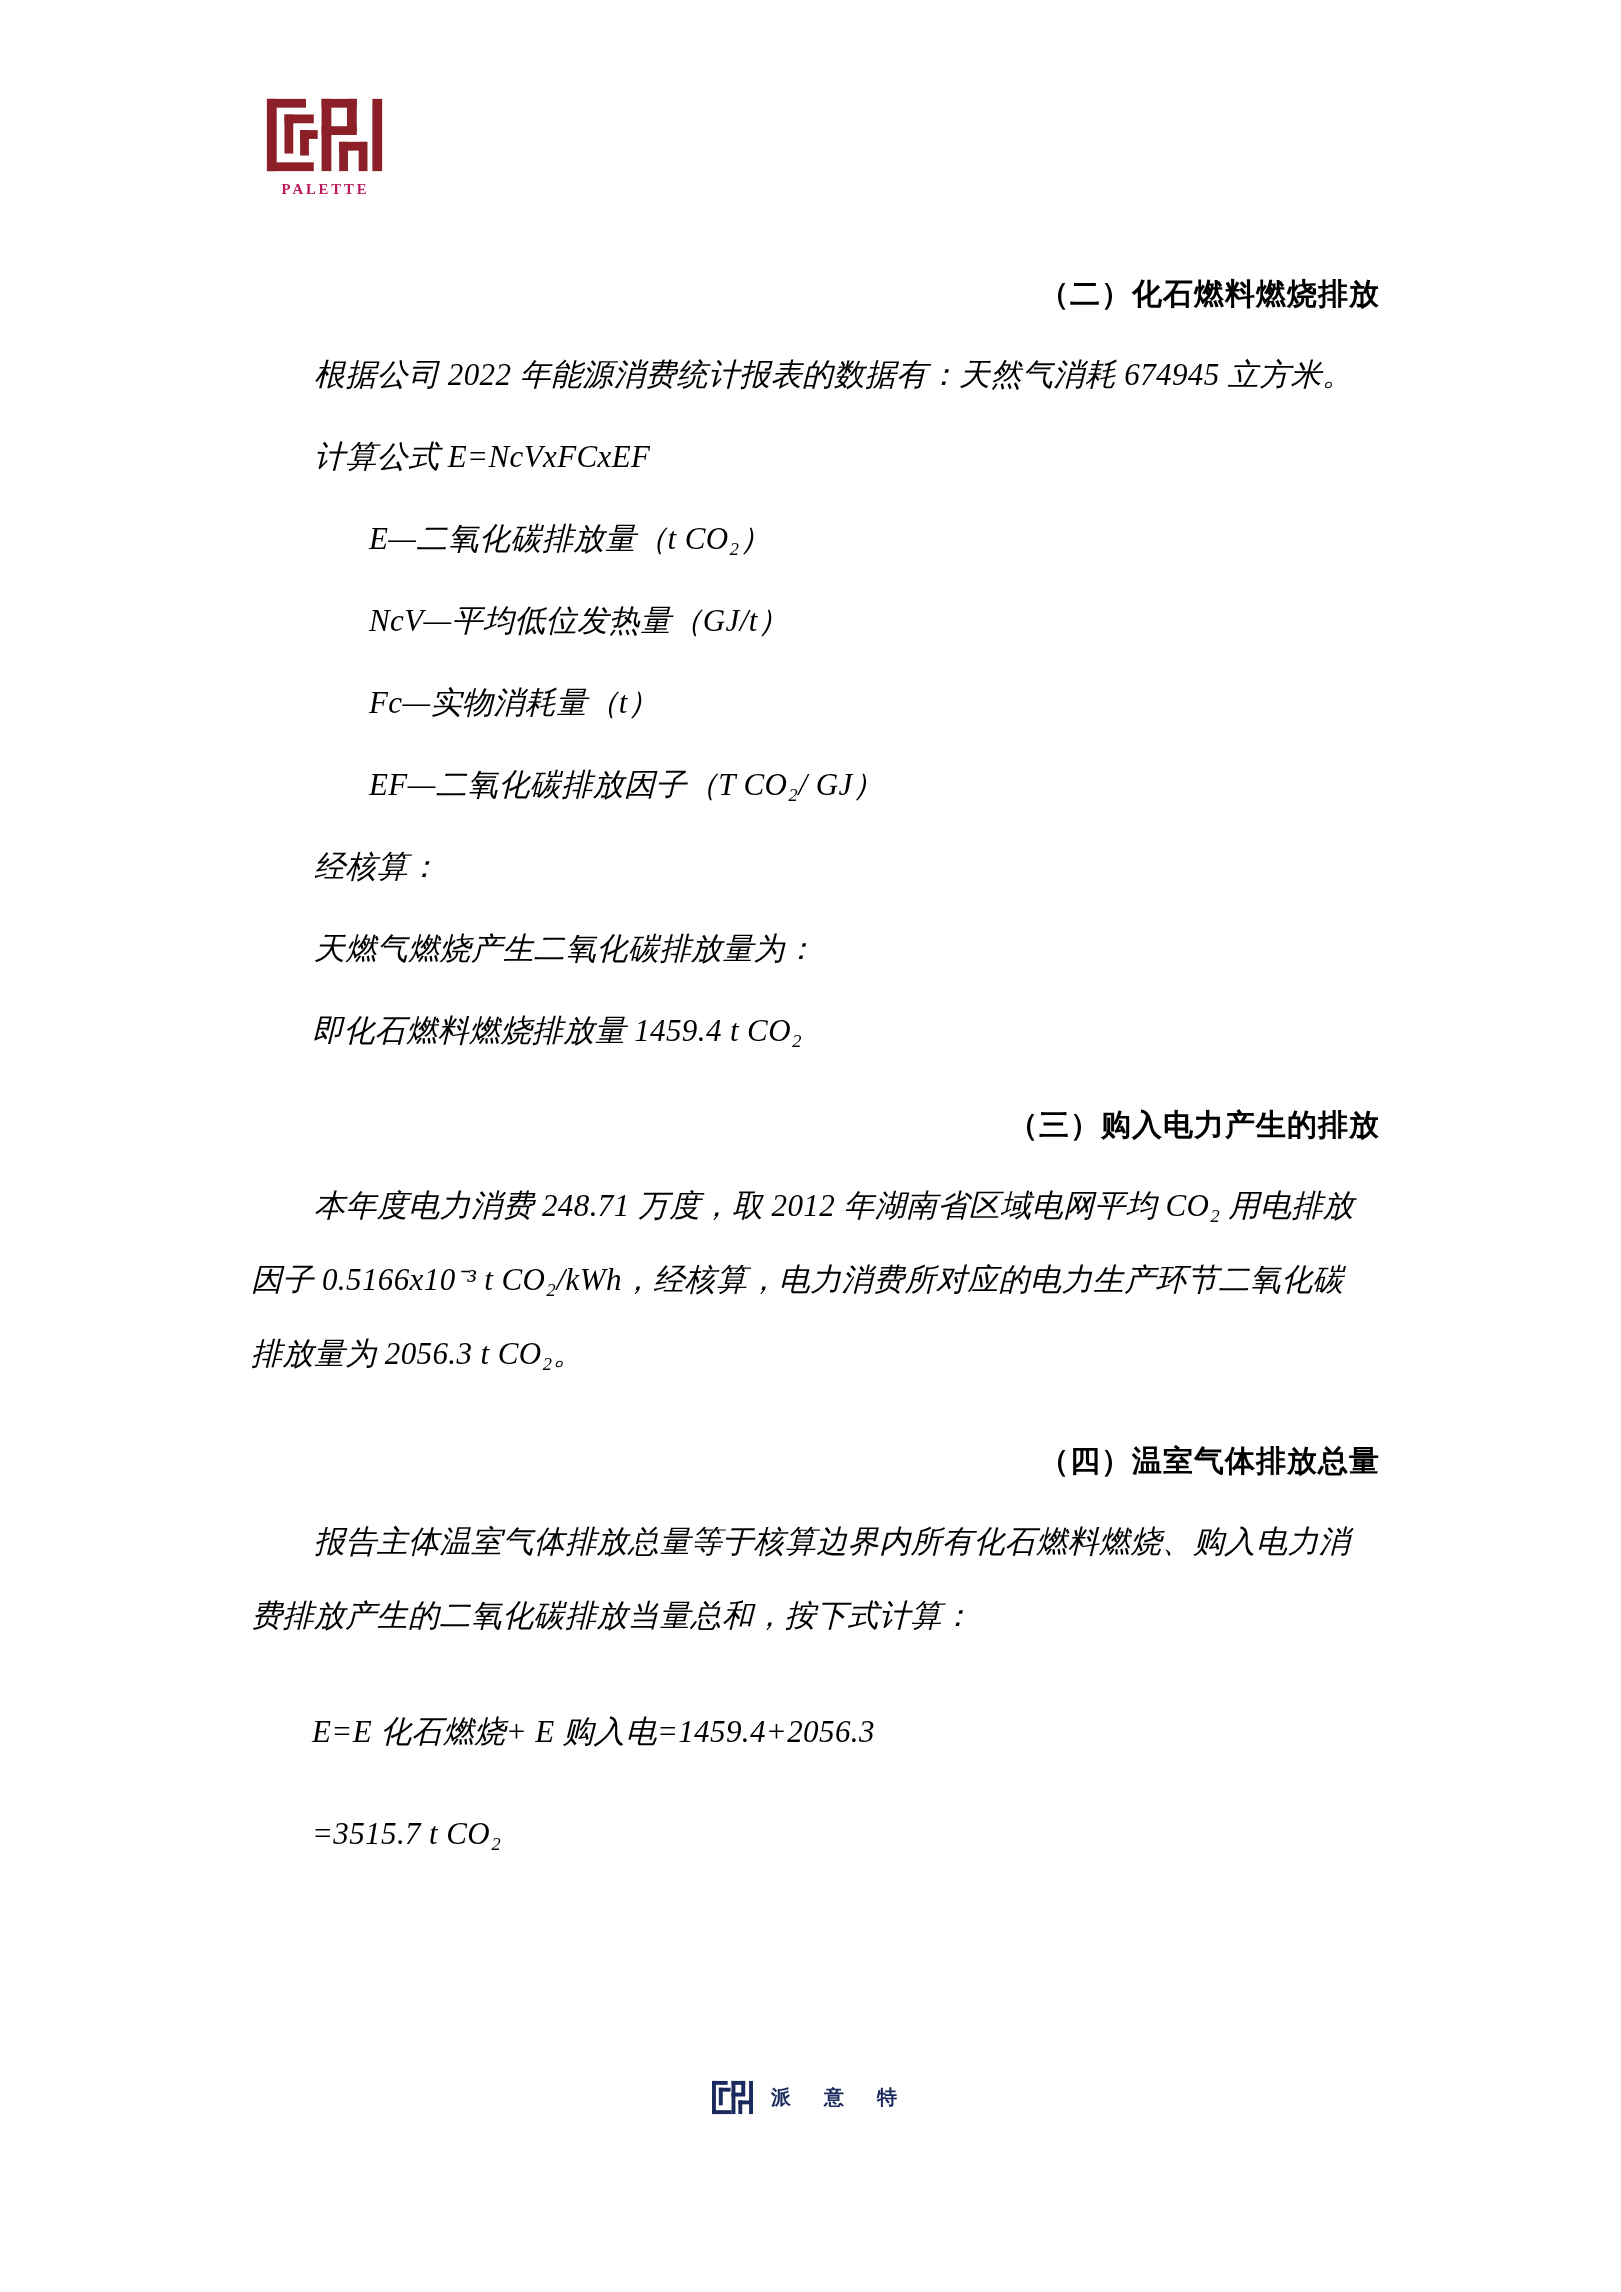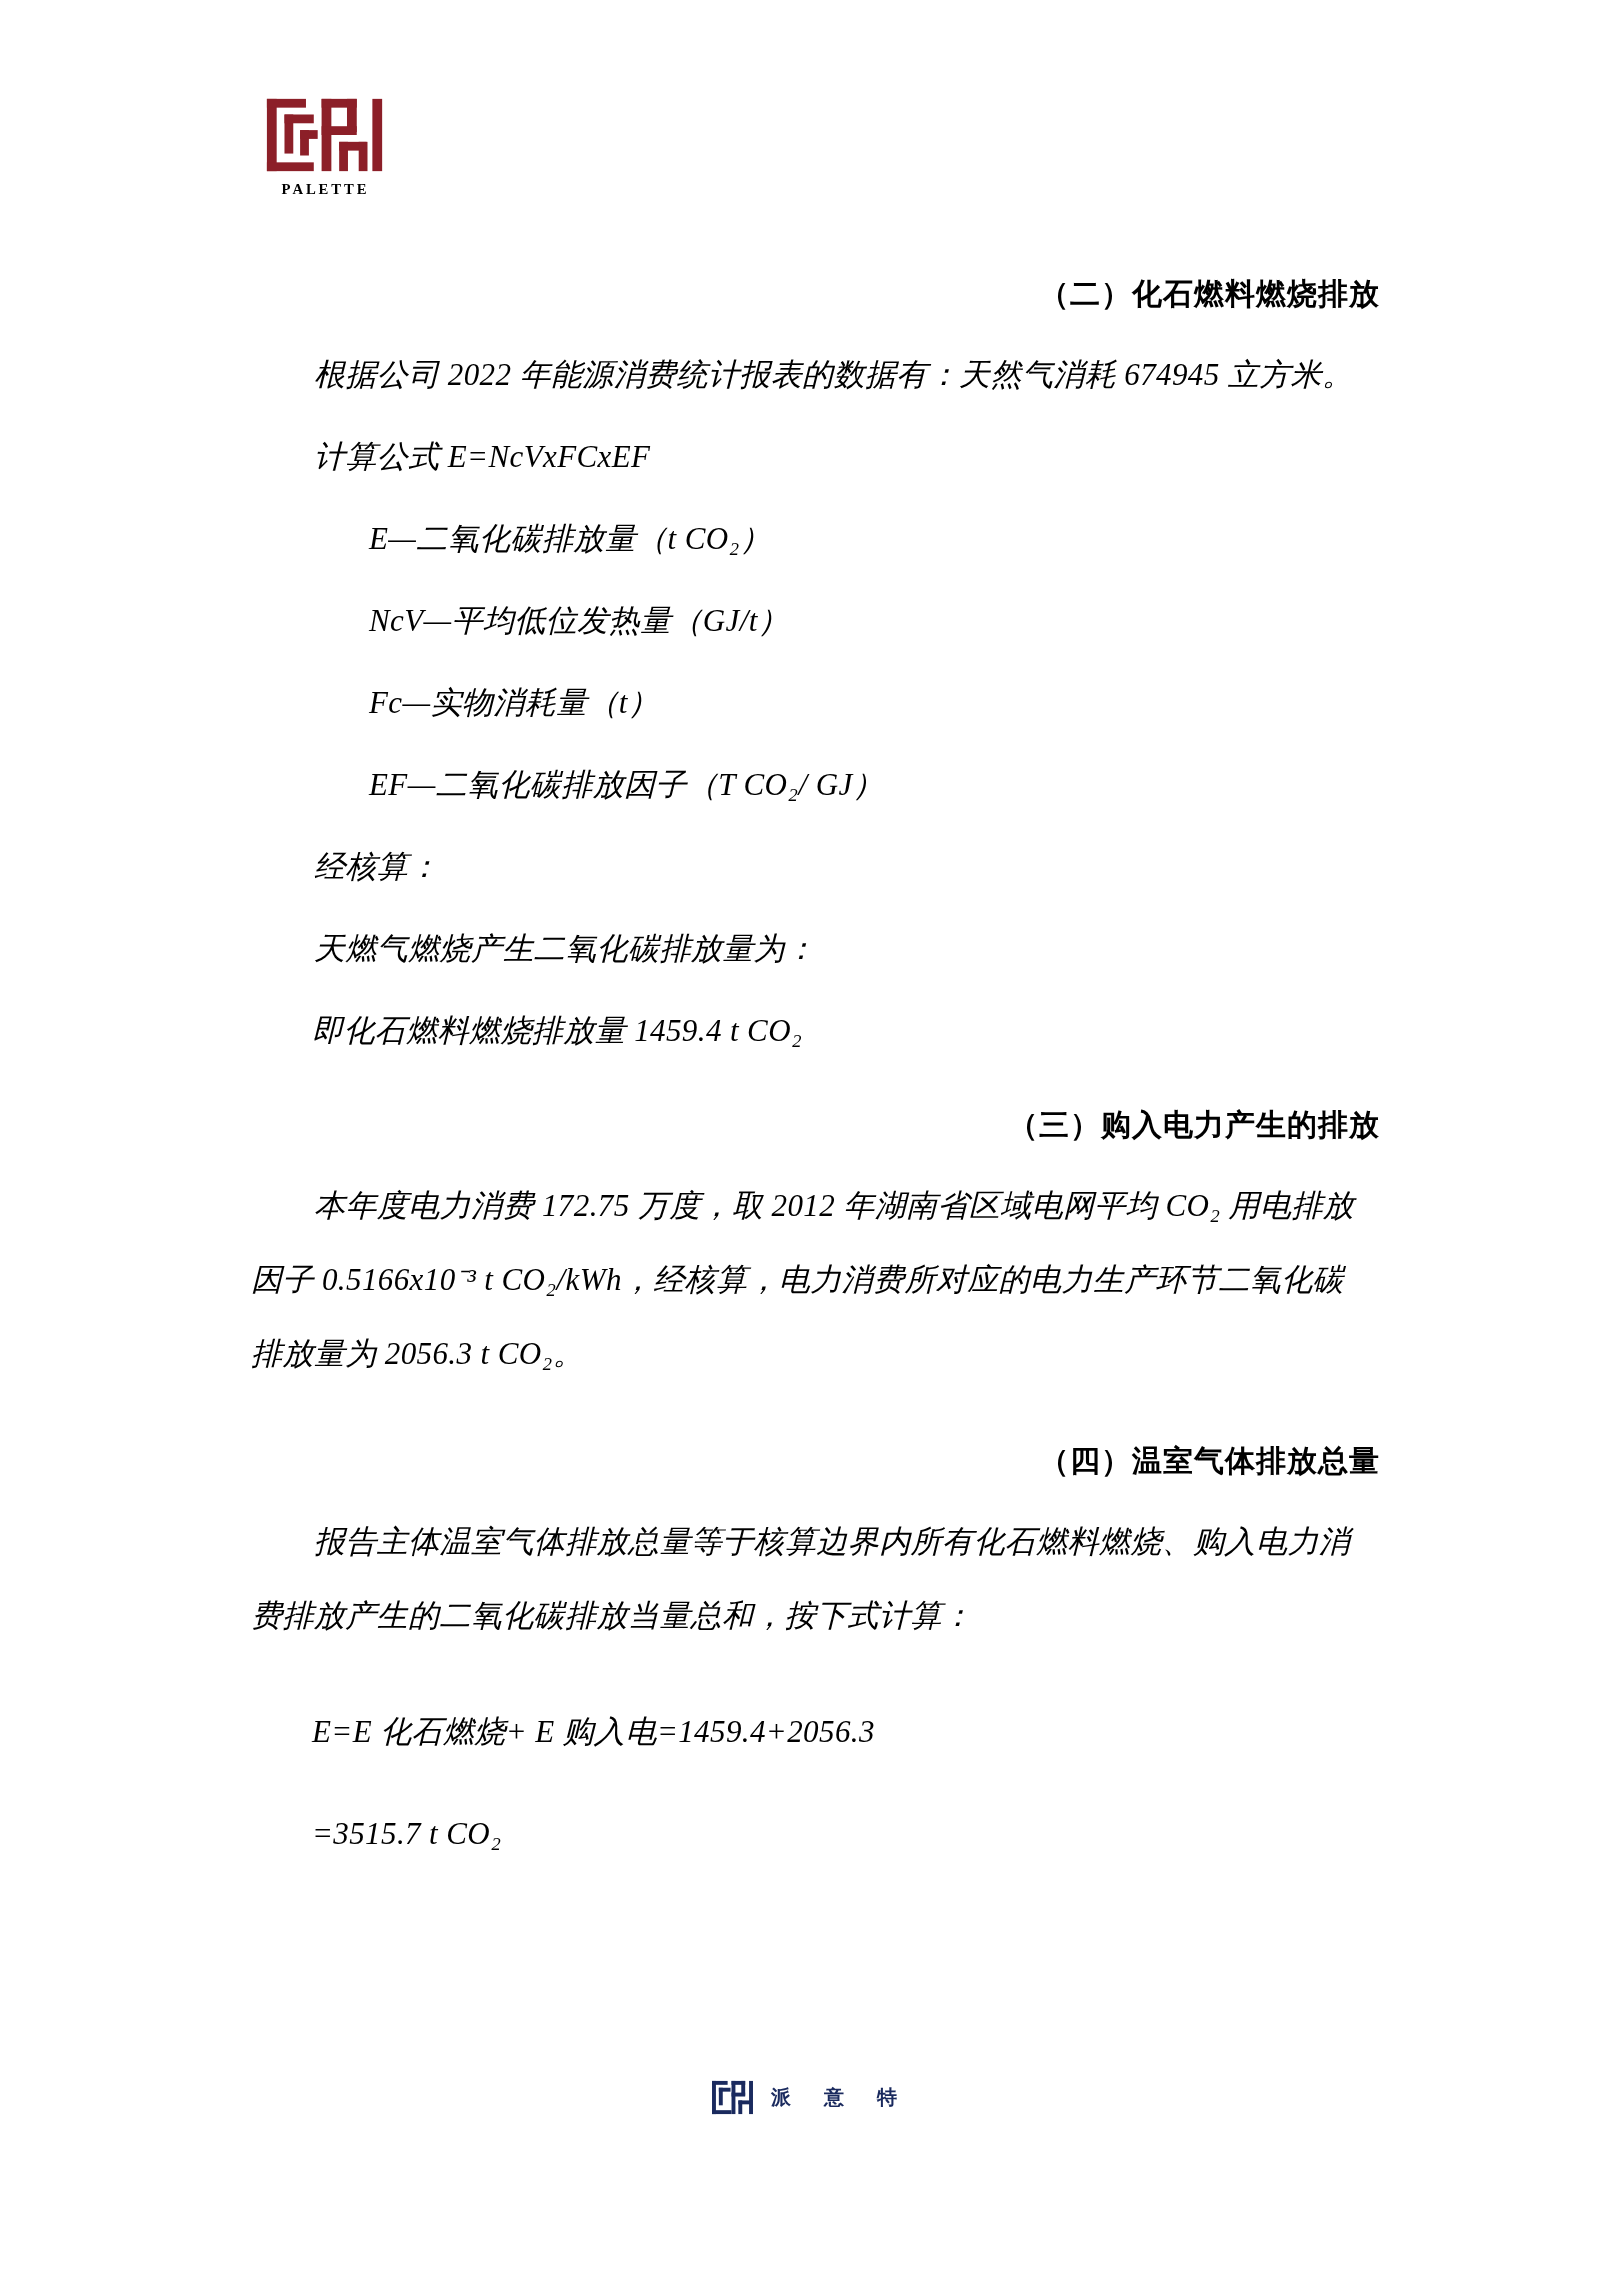--- a/index.html
+++ b/index.html
@@ -35,21 +35,21 @@
     height: 84px;
     margin: 0 auto;
     position: relative;
   }
   .logo-mark svg { display: block; }
   .logo-word {
     margin-top: 3.9px;
     font-family: "Liberation Serif", serif;
     font-size: 14.7px;
     letter-spacing: 2.9px;
-    color: #000000;
+    color: #be185d;
     font-weight: bold;
   }
   
   .content {
     position: absolute;
     left: 243px;
     top: 257px;
     width: 1137px;
   }
   p {
@@ -143,21 +143,21 @@
     <p class="block-indent">EF—二氧化碳排放因子（T CO₂/ GJ）</p>
 
     <p class="ind1">经核算：</p>
     <p class="ind1">天燃气燃烧产生二氧化碳排放量为：</p>
     <p class="block-indent2">即化石燃料燃烧排放量 1459.4 t CO₂</p>
 
     <div class="gap-sm"></div>
 
     <h2 class="heading ind-head">（三）购入电力产生的排放</h2>
 
-    <p class="ind1">本年度电力消费 172.75 万度，取 2012 年湖南省区域电网平均 CO₂ 用电排放因子 0.5166x10⁻³ t CO₂/kWh，经核算，电力消费所对应的电力生产环节二氧化碳排放量为 2056.3 t CO₂。</p>
+    <p class="ind1">本年度电力消费 248.71 万度，取 2012 年湖南省区域电网平均 CO₂ 用电排放因子 0.5166x10⁻³ t CO₂/kWh，经核算，电力消费所对应的电力生产环节二氧化碳排放量为 2056.3 t CO₂。</p>
 
     <div class="gap-md"></div>
 
     <h2 class="heading ind-head">（四）温室气体排放总量</h2>
 
     <p class="ind1">报告主体温室气体排放总量等于核算边界内所有化石燃料燃烧、购入电力消费排放产生的二氧化碳排放当量总和，按下式计算：</p>
 
     <div class="gap-md"></div>
 
     <p class="block-indent2">E=E 化石燃烧+ E 购入电=1459.4+2056.3</p>

